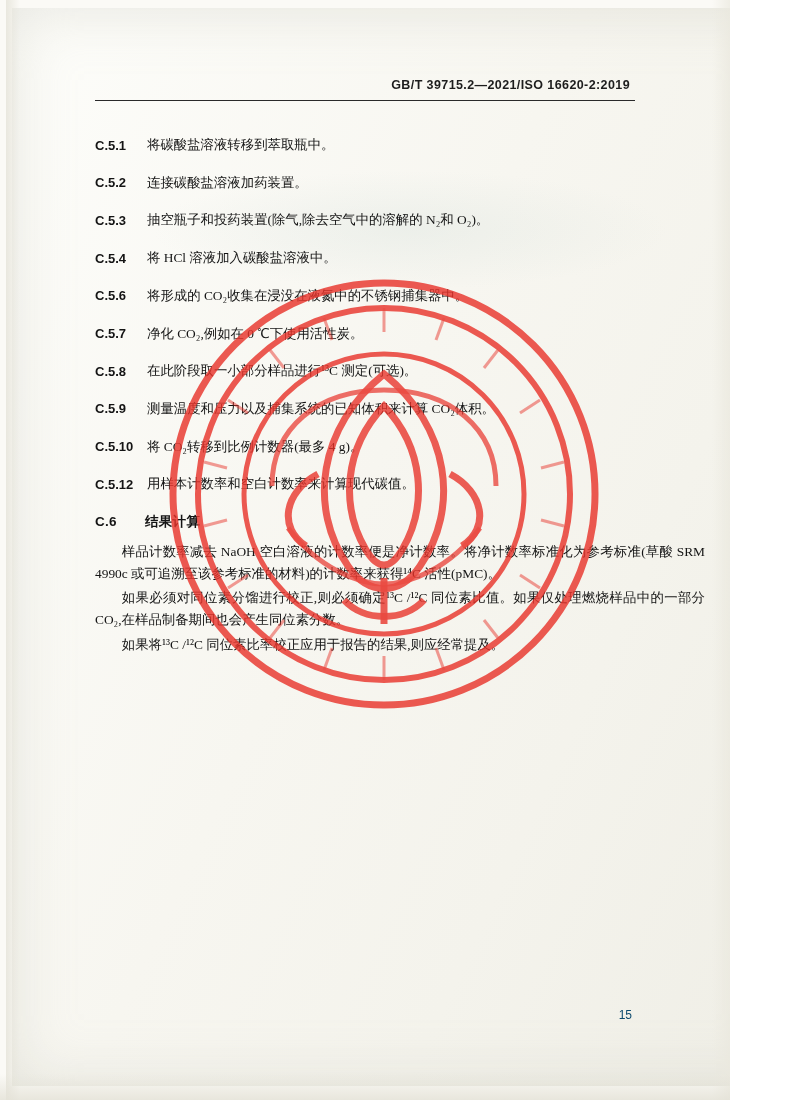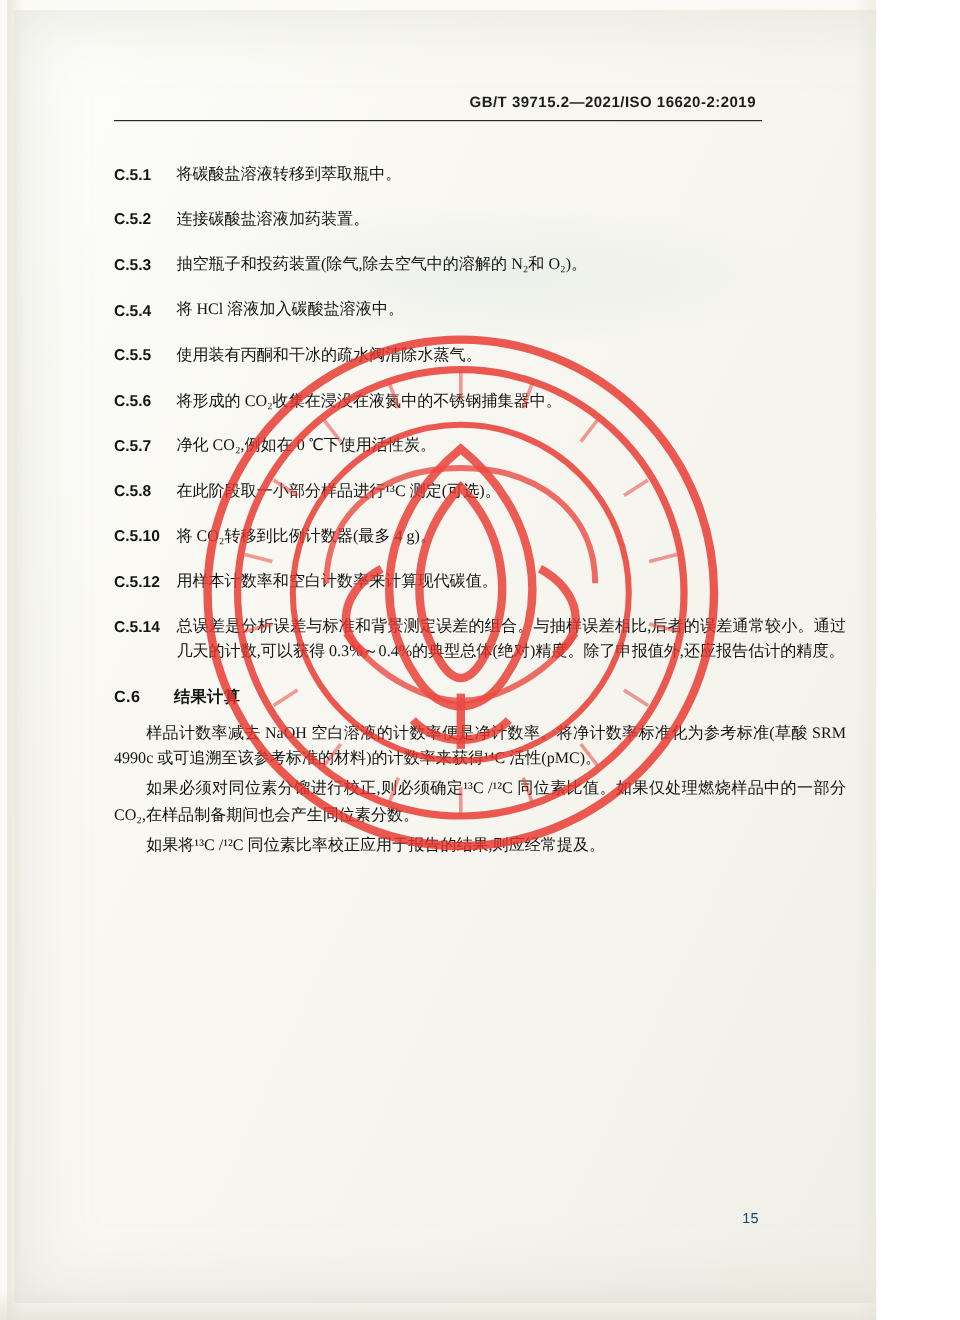--- a/index.html
+++ b/index.html
@@ -175,46 +175,42 @@
     </div>
     <div class="step">
       <span class="num">C.5.3</span>
       <span class="txt">抽空瓶子和投药装置(除气,除去空气中的溶解的 N₂和 O₂)。</span>
     </div>
     <div class="step">
       <span class="num">C.5.4</span>
       <span class="txt">将 HCl 溶液加入碳酸盐溶液中。</span>
     </div>
     <div class="step">
-      <span class="num">C.5.5</span>
-      <span class="txt">使用装有丙酮和干冰的疏水阀清除水蒸气。</span>
-    </div>
-    <div class="step">
       <span class="num">C.5.6</span>
       <span class="txt">将形成的 CO₂收集在浸没在液氮中的不锈钢捕集器中。</span>
     </div>
     <div class="step">
       <span class="num">C.5.7</span>
       <span class="txt">净化 CO₂,例如在 0 ℃下使用活性炭。</span>
     </div>
     <div class="step">
       <span class="num">C.5.8</span>
       <span class="txt">在此阶段取一小部分样品进行¹³C 测定(可选)。</span>
     </div>
     <div class="step">
+      <span class="num">C.5.9</span>
+      <span class="txt">测量温度和压力以及捕集系统的已知体积来计算 CO₂体积。</span>
+    </div>
+    <div class="step">
       <span class="num">C.5.10</span>
       <span class="txt">将 CO₂转移到比例计数器(最多 4 g)。</span>
     </div>
     <div class="step">
       <span class="num">C.5.12</span>
       <span class="txt">用样本计数率和空白计数率来计算现代碳值。</span>
-    </div>
-    <div class="step wrap">
-      <span class="num">C.5.14</span>
-      <span class="txt">总误差是分析误差与标准和背景测定误差的组合。与抽样误差相比,后者的误差通常较小。通过几天的计数,可以获得 0.3%～0.4%的典型总体(绝对)精度。除了申报值外,还应报告估计的精度。</span>
     </div>
 
     <div class="sec-title" style="margin-top:16px;">
       <span class="num">C.6</span><span class="txt">结果计算</span>
     </div>
 
     <div class="para">样品计数率减去 NaOH 空白溶液的计数率便是净计数率。将净计数率标准化为参考标准(草酸 SRM 4990c 或可追溯至该参考标准的材料)的计数率来获得¹⁴C 活性(pMC)。</div>
     <div class="para">如果必须对同位素分馏进行校正,则必须确定¹³C /¹²C 同位素比值。如果仅处理燃烧样品中的一部分 CO₂,在样品制备期间也会产生同位素分数。</div>
     <div class="para">如果将¹³C /¹²C 同位素比率校正应用于报告的结果,则应经常提及。</div>
   </div>

